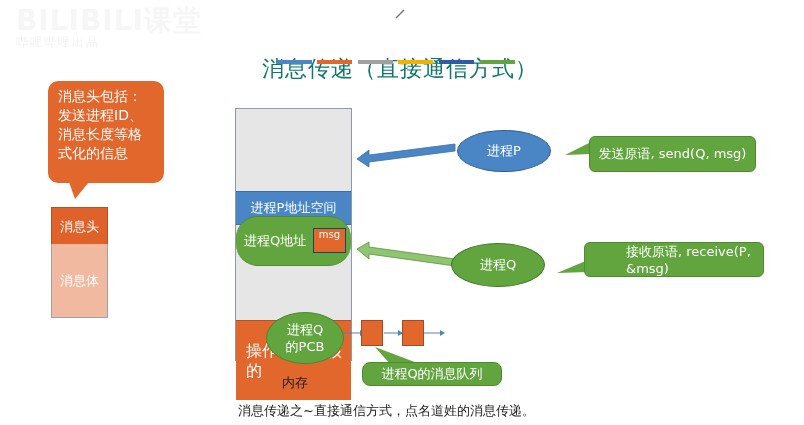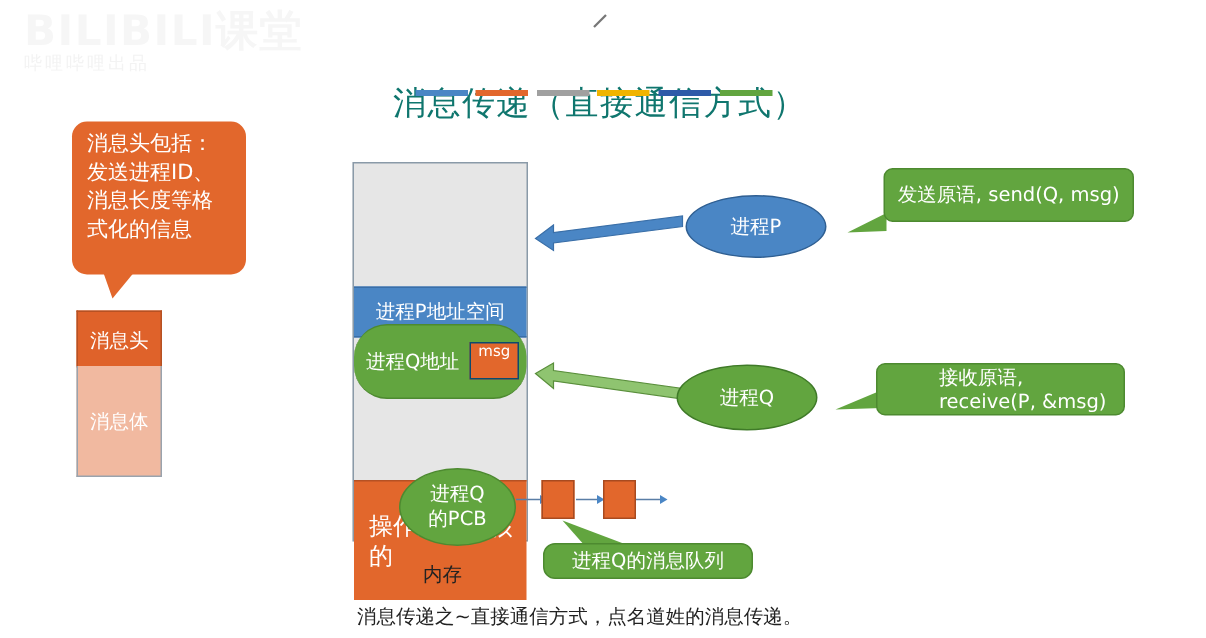--- a/index.html
+++ b/index.html
@@ -110,24 +110,24 @@
   <span>进程P</span>
 </div>
 
 <div class="abs ellipse" style="left:451px;top:243px;width:94px;height:44px;background:#62a53f;border:1px solid #3f7a28;">
   <span>进程Q</span>
 </div>
 
 <svg class="abs" style="left:563px;top:140px;" width="30" height="20">
   <polygon points="2,15 28,2 28,14" fill="#62a53f"></polygon>
 </svg>
-<div class="abs greenbox" style="left:589px;top:112px;width:167px;height:36px;">
+<div class="abs greenbox" style="left:589px;top:136px;width:167px;height:36px;">
   <span>发送原语, send(Q, msg)</span>
 </div>
 
 <svg class="abs" style="left:555px;top:256px;" width="35" height="20">
   <polygon points="2,17 33,4 33,16" fill="#62a53f"></polygon>
 </svg>
-<div class="abs greenbox" style="left:584px;top:242px;width:166px;height:35px;padding-left:41px;">
+<div class="abs greenbox" style="left:584px;top:242px;width:180px;height:35px;padding-left:41px;">
   <span>接收原语, receive(P, &amp;msg)</span>
 </div>
 
 <div class="abs subtitle" style="left:238px;">消息传递之~直接通信方式，点名道姓的消息传递。</div>
 
 </body></html>

